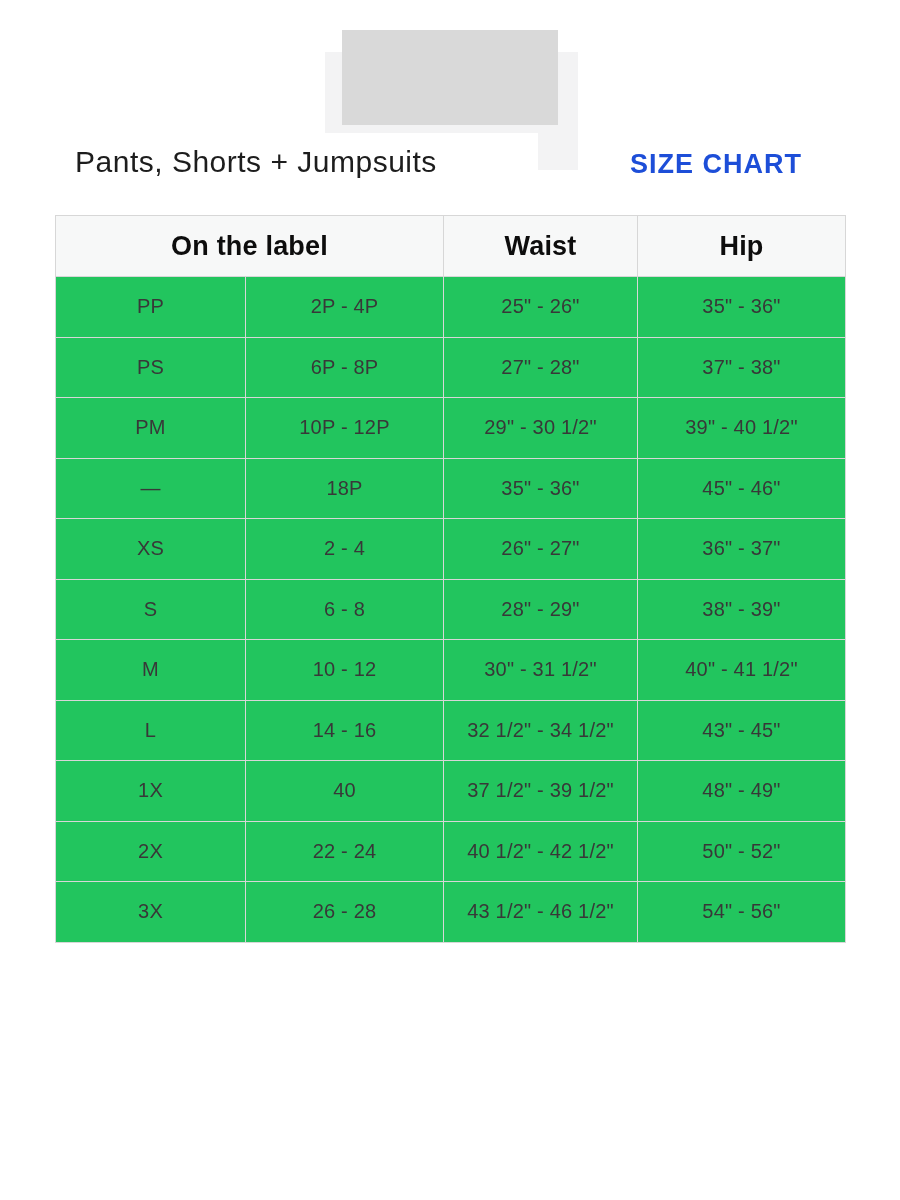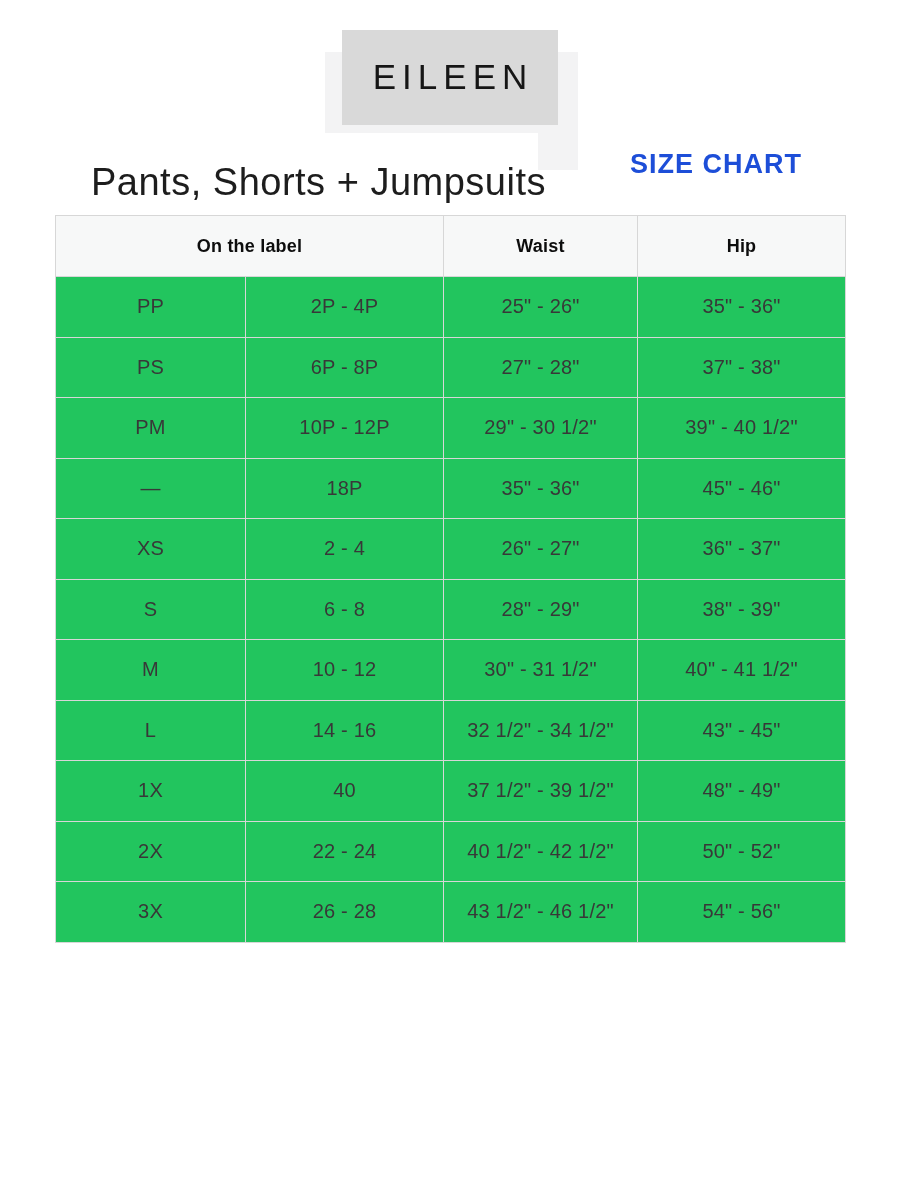--- a/index.html
+++ b/index.html
@@ -51,23 +51,23 @@
   .title-cover {
     position: absolute;
     left: 0;
     top: 133px;
     width: 538px;
     height: 67px;
     background: #ffffff;
     z-index: 3;
   }
   .page-title {
-    margin: 16px;
+    margin: 0;
     padding: 12px 0 0 75px;
-    font-size: 38px;
+    font-size: 30px;
     font-weight: 400;
     letter-spacing: 0.5px;
     color: #1d1d1d;
     white-space: nowrap;
   }
   .size-chart-label {
     position: absolute;
     left: 630px;
     top: 149px;
     z-index: 3;
@@ -96,21 +96,21 @@
   table.size-table th,
   table.size-table td {
     border: 1px solid #d7d7d7;
     text-align: center;
     vertical-align: middle;
     padding: 0;
   }
   table.size-table thead th {
     height: 60px;
     background: #f7f8f8;
-    font-size: 18px;
+    font-size: 27px;
     font-weight: 700;
     color: #0d0d0d;
     letter-spacing: 0.2px;
   }
   table.size-table tbody td {
     height: 59.5px;
     background: #22c55e;
     font-size: 20px;
     font-weight: 400;
     color: #383838;
@@ -119,21 +119,20 @@
   }
 </style>
 </head>
 <body>
 
 <div class="page">
 
   <div class="logo-shadow"></div>
 
   <div class="logo-box">
-    <div class="logo-line">EILEEN</div>
   </div>
 
   <div class="title-cover">
     <h1 class="page-title">Pants, Shorts + Jumpsuits</h1>
   </div>
 
   <div class="size-chart-label">SIZE CHART</div>
 
   <table class="size-table">
     <colgroup>

